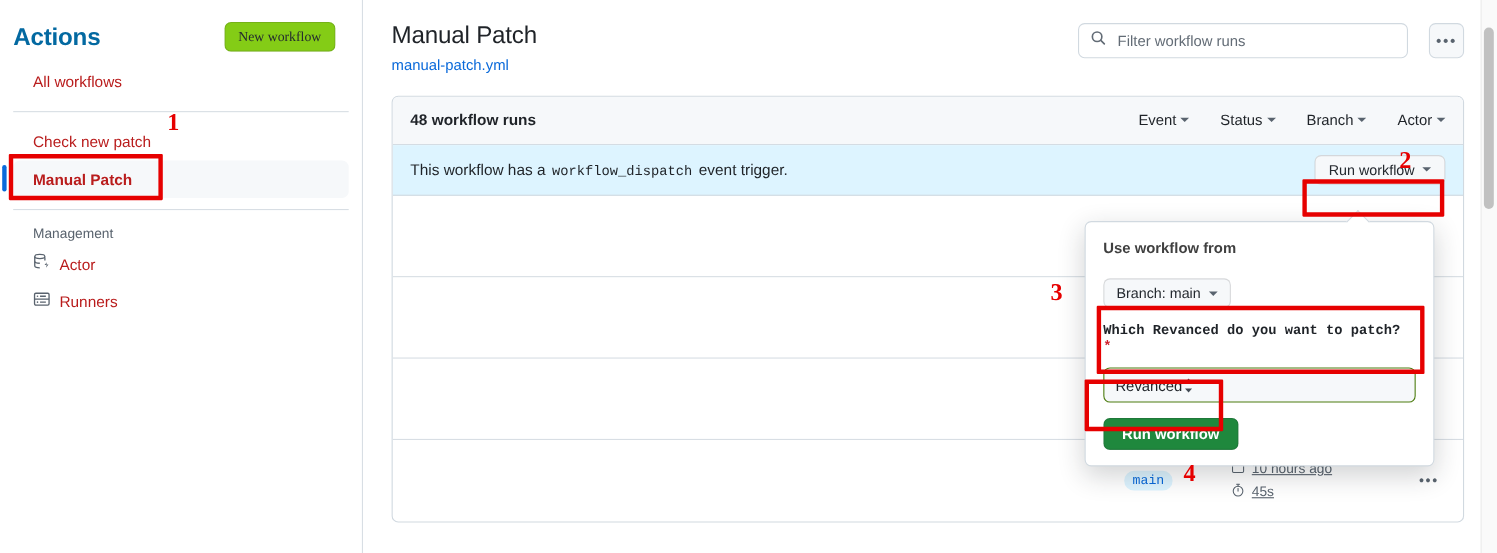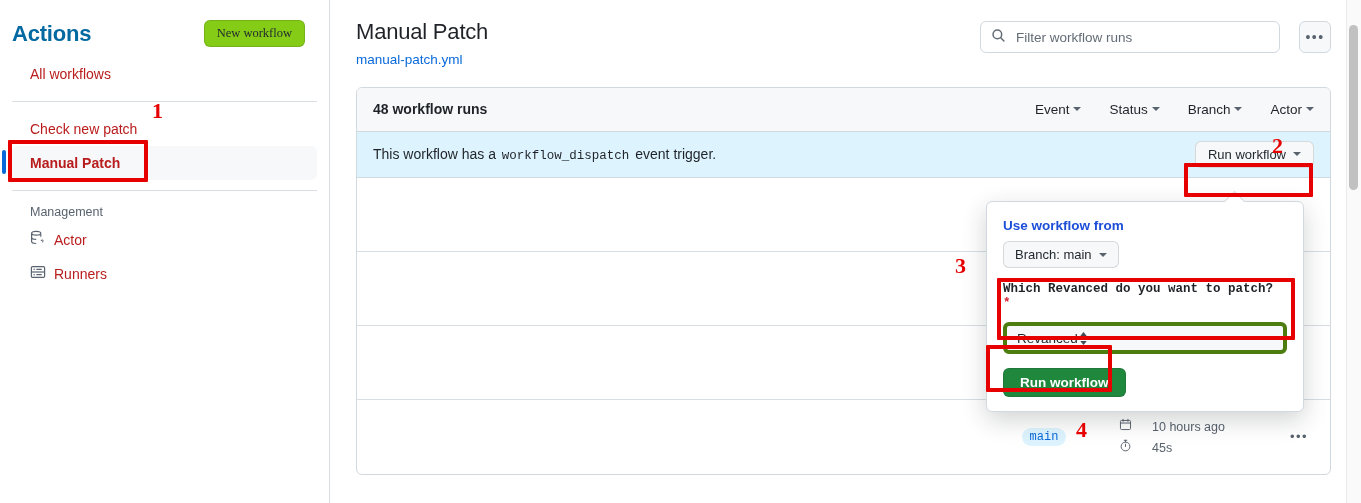--- a/index.html
+++ b/index.html
@@ -140,51 +140,51 @@
   .branch-badge {
     font-family: "Liberation Mono", monospace; font-size: 12px;
     color: #0969da; background: #ddf4ff; border-radius: 10px;
     padding: 2px 8px; display: inline-block;
   }
   .branch-col { width: 150px; display: flex; justify-content: center; }
   .meta-col {
     width: 165px; display: flex; flex-direction: column; gap: 5px;
     font-size: 12.5px; color: #59636e;
   }
-  .meta-line { display: flex; align-items: flex-end; gap: 20px; }
+  .meta-line { display: flex; align-items: center; gap: 6px; text-decoration: underline; }
   .row-kebab { width: 30px; text-align: center; color: #59636e; font-size: 13px; letter-spacing: 1.5px; cursor: pointer; }
 
   
   .wf-panel {
     position: absolute; left: 986px; top: 201px; width: 318px;
     background: #fff; border: 1px solid #d1d9e0; border-radius: 6px;
     box-shadow: 0 8px 24px rgba(31,35,40,0.20);
     padding: 16px 16px 14px 16px; z-index: 30;
   }
   .wf-panel::before {
     content: ""; position: absolute; top: -8px; right: 61px;
     width: 14px; height: 14px; background: #fff;
     border-left: 1px solid #d1d9e0; border-top: 1px solid #d1d9e0;
     transform: rotate(45deg);
   }
-  .panel-label { font-size: 13.5px; font-weight: 600; color: #1d4ed8; margin-bottom: 8px; }
+  .panel-label { font-size: 13.5px; font-weight: 600; color: #404040; margin-bottom: 20px; }
   .branch-select {
     background: #f6f8fa; border: 1px solid rgba(31,35,40,0.15); border-radius: 6px;
     padding: 5px 11px; font-size: 13px; color: #24292f;
     display: inline-flex; align-items: center; gap: 7px; cursor: pointer;
   }
   .input-label {
     font-family: "Liberation Mono", monospace; font-weight: 700;
     font-size: 12.5px; color: #1f2328; margin-top: 14px; margin-bottom: 2px;
     display: block; letter-spacing: 0px;
   }
   .req-star { color: #cf222e; font-weight: 700; }
   .field-select {
     width: 100%; height: 32px; background: #f6f8fa;
-    border: 4px solid #4d7c0f; border-radius: 6px;
+    border: 1px solid #4d7c0f; border-radius: 6px;
     display: flex; align-items: center; justify-content: flex-start;
     padding: 0 10px; font-size: 13.5px; color: #1f2328; cursor: pointer; margin-top: 12px;
   }
   .stepper { display: flex; flex-direction: column; gap: 2px; color: #424a53; line-height: 0.6; font-size: 11px; }
   .green-btn {
     margin-top: 14px; background: #1f883d; color: #fff;
     border: 1px solid rgba(31,35,40,0.15); border-radius: 6px;
     padding: 6px 16px; font-size: 13.5px; font-weight: 600; cursor: pointer;
     font-family: "Liberation Sans", sans-serif;
   }

